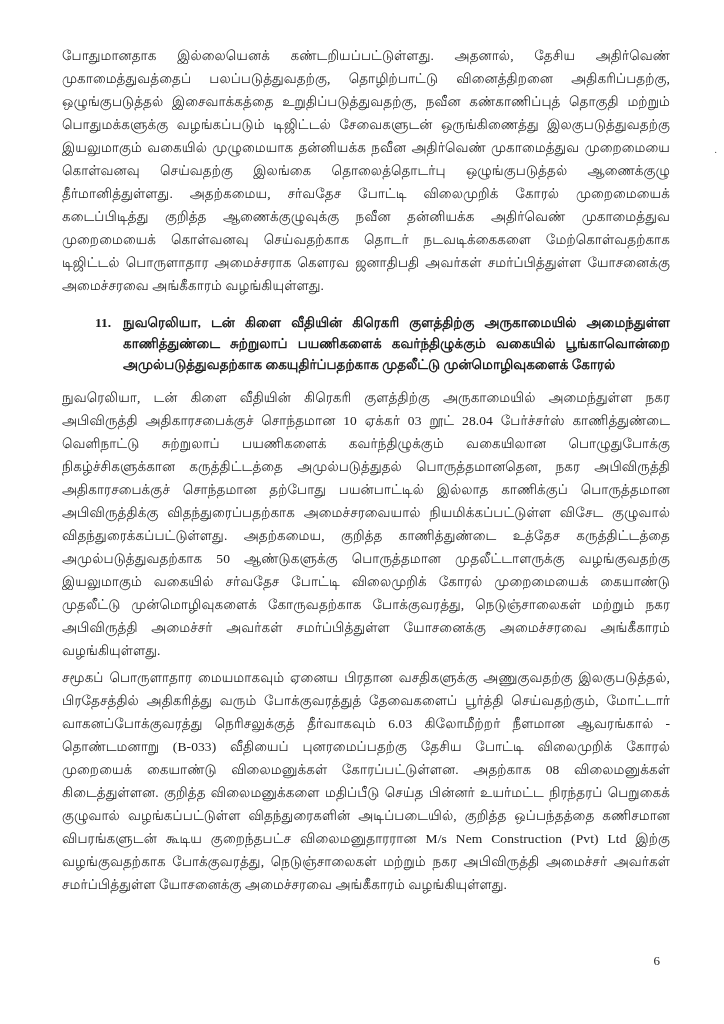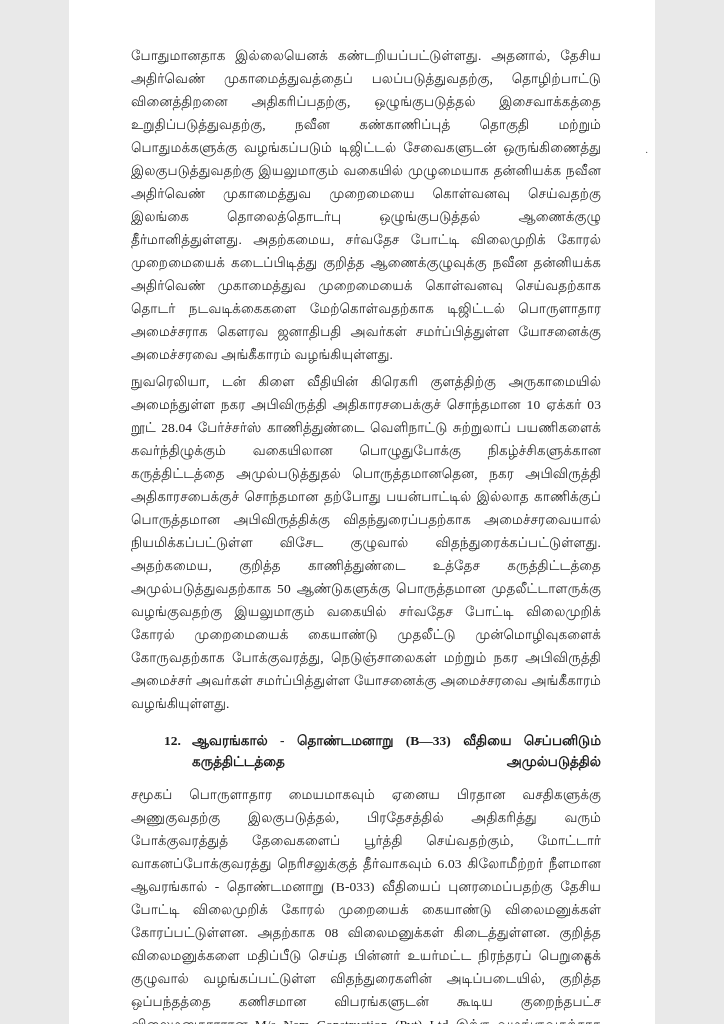--- a/index.html
+++ b/index.html
@@ -1,19 +1,19 @@
 <!DOCTYPE html>
 <html lang="ta"><head>
 <meta charset="utf-8">
 <style>
   * { margin: 0; padding: 0; box-sizing: border-box; }
   html, body { background: #e9e9e9; }
   .page {
     position: relative;
-    width: 586px;
+    width: 724px;
     height: 1024px;
     margin: 0 auto;
     background: #ffffff;
     color: #1c1c1c;
     font-family: "Liberation Serif", "DejaVu Serif", serif;
     padding: 44px 54px 40px 62px;
     overflow: hidden;
   }
   .body-para {
     font-size: 13.5px;
@@ -53,26 +53,26 @@
     color: #555;
   }
 </style>
 </head>
 <body>
 
 <div class="page">
 
   <p class="body-para section-body">போதுமானதாக இல்லையெனக் கண்டறியப்பட்டுள்ளது. அதனால், தேசிய அதிர்வெண் முகாமைத்துவத்தைப் பலப்படுத்துவதற்கு, தொழிற்பாட்டு வினைத்திறனை அதிகரிப்பதற்கு, ஒழுங்குபடுத்தல் இசைவாக்கத்தை உறுதிப்படுத்துவதற்கு, நவீன கண்காணிப்புத் தொகுதி மற்றும் பொதுமக்களுக்கு வழங்கப்படும் டிஜிட்டல் சேவைகளுடன் ஒருங்கிணைத்து இலகுபடுத்துவதற்கு இயலுமாகும் வகையில் முழுமையாக தன்னியக்க நவீன அதிர்வெண் முகாமைத்துவ முறைமையை கொள்வனவு செய்வதற்கு இலங்கை தொலைத்தொடர்பு ஒழுங்குபடுத்தல் ஆணைக்குழு தீர்மானித்துள்ளது. அதற்கமைய, சர்வதேச போட்டி விலைமுறிக் கோரல் முறைமையைக் கடைப்பிடித்து குறித்த ஆணைக்குழுவுக்கு நவீன தன்னியக்க அதிர்வெண் முகாமைத்துவ முறைமையைக் கொள்வனவு செய்வதற்காக தொடர் நடவடிக்கைகளை மேற்கொள்வதற்காக டிஜிட்டல் பொருளாதார அமைச்சராக கௌரவ ஜனாதிபதி அவர்கள் சமர்ப்பித்துள்ள யோசனைக்கு அமைச்சரவை அங்கீகாரம் வழங்கியுள்ளது.</p>
 
+  <div class="section-heading">
+    <span class="section-number">11.</span>
+    <span class="section-title">நுவரெலியா, டன் கிளை வீதியின் கிரெகரி குளத்திற்கு அருகாமையில் அமைந்துள்ள காணித்துண்டை சுற்றுலாப் பயணிகளைக் கவர்ந்திழுக்கும் வகையில் பூங்காவொன்றை அமுல்படுத்துவதற்காக கையுதிர்ப்பதற்காக முதலீட்டு முன்மொழிவுகளைக் கோரல்</span>
+  </div>
   <p class="body-para section-body">நுவரெலியா, டன் கிளை வீதியின் கிரெகரி குளத்திற்கு அருகாமையில் அமைந்துள்ள நகர அபிவிருத்தி அதிகாரசபைக்குச் சொந்தமான 10 ஏக்கர் 03 றூட் 28.04 பேர்ச்சர்ஸ் காணித்துண்டை வெளிநாட்டு சுற்றுலாப் பயணிகளைக் கவர்ந்திழுக்கும் வகையிலான பொழுதுபோக்கு நிகழ்ச்சிகளுக்கான கருத்திட்டத்தை அமுல்படுத்துதல் பொருத்தமானதென, நகர அபிவிருத்தி அதிகாரசபைக்குச் சொந்தமான தற்போது பயன்பாட்டில் இல்லாத காணிக்குப் பொருத்தமான அபிவிருத்திக்கு விதந்துரைப்பதற்காக அமைச்சரவையால் நியமிக்கப்பட்டுள்ள விசேட குழுவால் விதந்துரைக்கப்பட்டுள்ளது. அதற்கமைய, குறித்த காணித்துண்டை உத்தேச கருத்திட்டத்தை அமுல்படுத்துவதற்காக 50 ஆண்டுகளுக்கு பொருத்தமான முதலீட்டாளருக்கு வழங்குவதற்கு இயலுமாகும் வகையில் சர்வதேச போட்டி விலைமுறிக் கோரல் முறைமையைக் கையாண்டு முதலீட்டு முன்மொழிவுகளைக் கோருவதற்காக போக்குவரத்து, நெடுஞ்சாலைகள் மற்றும் நகர அபிவிருத்தி அமைச்சர் அவர்கள் சமர்ப்பித்துள்ள யோசனைக்கு அமைச்சரவை அங்கீகாரம் வழங்கியுள்ளது.</p>
 
-  <div class="section-heading">
-    <span class="section-number">12.</span>
-    <span class="section-title fill-last">ஆவரங்கால் - தொண்டமனாறு (B—33) வீதியை செப்பனிடும் கருத்திட்டத்தை அமுல்படுத்தில்</span>
-  </div>
   <p class="body-para section-body">சமூகப் பொருளாதார மையமாகவும் ஏனைய பிரதான வசதிகளுக்கு அணுகுவதற்கு இலகுபடுத்தல், பிரதேசத்தில் அதிகரித்து வரும் போக்குவரத்துத் தேவைகளைப் பூர்த்தி செய்வதற்கும், மோட்டார் வாகனப்போக்குவரத்து நெரிசலுக்குத் தீர்வாகவும் 6.03 கிலோமீற்றர் நீளமான ஆவரங்கால் - தொண்டமனாறு (B-033) வீதியைப் புனரமைப்பதற்கு தேசிய போட்டி விலைமுறிக் கோரல் முறையைக் கையாண்டு விலைமனுக்கள் கோரப்பட்டுள்ளன. அதற்காக 08 விலைமனுக்கள் கிடைத்துள்ளன. குறித்த விலைமனுக்களை மதிப்பீடு செய்த பின்னர் உயர்மட்ட நிரந்தரப் பெறுகைக் குழுவால் வழங்கப்பட்டுள்ள விதந்துரைகளின் அடிப்படையில், குறித்த ஒப்பந்தத்தை கணிசமான விபரங்களுடன் கூடிய குறைந்தபட்ச விலைமனுதாரரான M/s Nem Construction (Pvt) Ltd இற்கு வழங்குவதற்காக போக்குவரத்து, நெடுஞ்சாலைகள் மற்றும் நகர அபிவிருத்தி அமைச்சர் அவர்கள் சமர்ப்பித்துள்ள யோசனைக்கு அமைச்சரவை அங்கீகாரம் வழங்கியுள்ளது.</p>
 
 
   <span class="stray-mark">.</span>
 
   <div class="page-number">6</div>
 
 </div>
 
 </body></html>

